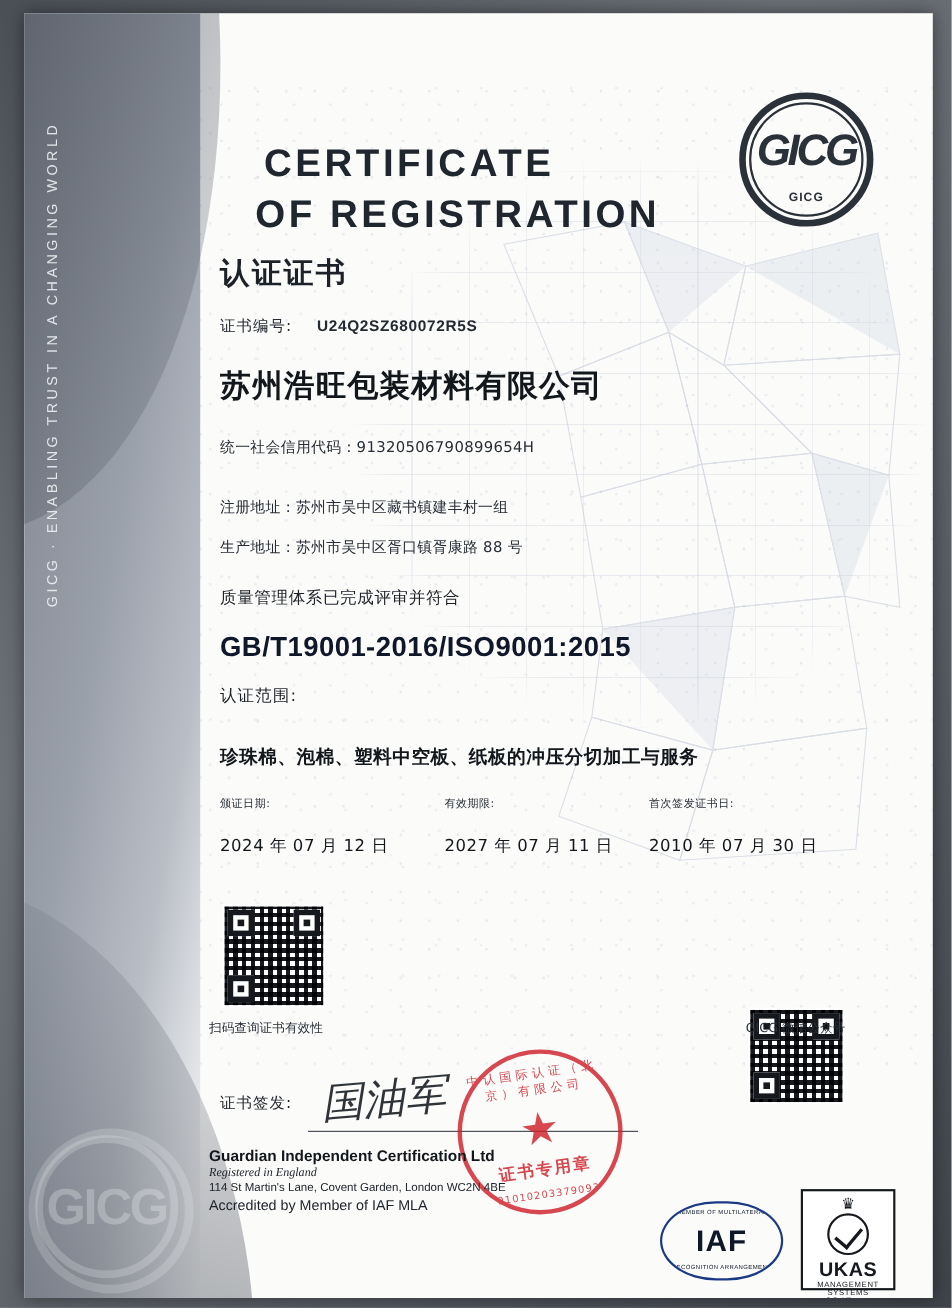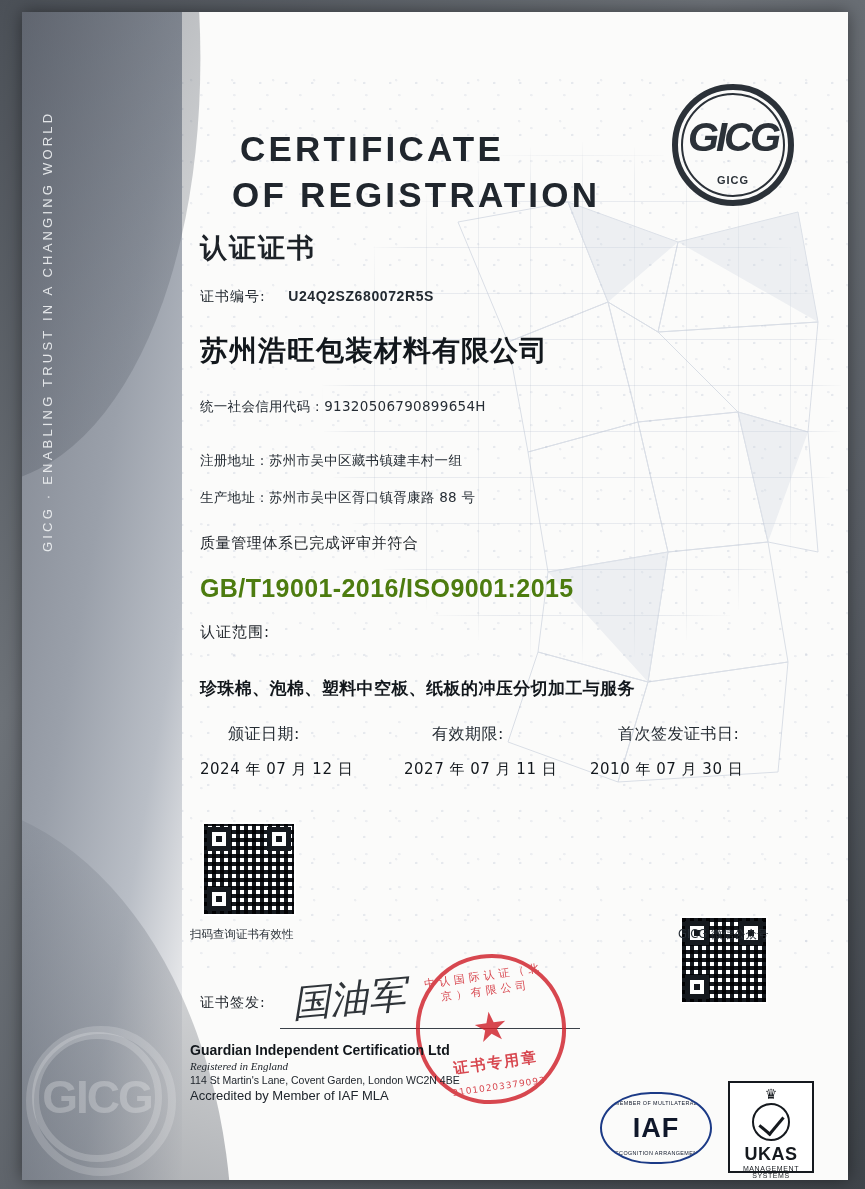--- a/index.html
+++ b/index.html
@@ -269,21 +269,21 @@
     font-family: "DejaVu Sans", sans-serif;
     letter-spacing: .6px;
   }
 
   .standard {
     position: absolute;
     left: 20px;
     top: 562px;
     font-size: 25px;
     font-weight: bold;
-    color: #4d7c0f;
+    color: #0f172a;
     letter-spacing: .4px;
     font-family: "Liberation Sans", sans-serif;
   }
 
   .scope-label {
     position: absolute;
     left: 20px;
     top: 611px;
     font-size: 15px;
     color: #1d2228;
@@ -307,21 +307,21 @@
     position: absolute;
     left: 20px;
     top: 712px;
     width: 590px;
   }
   .dates .drow { position: relative; height: 24px; }
   .dates .dlabel, .dates .dvalue {
     position: absolute;
     font-family: "DejaVu Sans", sans-serif;
   }
-  .dates .dlabel { font-size: 16px; color: #262d34; letter-spacing: .5px; margin-left: 28px; }
+  .dates .dlabel { font-size: 10px; color: #262d34; letter-spacing: .5px; }
   .dates .dvalue { font-size: 15px; color: #12171c; top: 36px; letter-spacing: .5px; }
   .c1 { left: 0; }
   .c2 { left: 204px; }
   .c3 { left: 390px; }
 
   
   .qr-left {
     position: absolute;
     left: 22px;
     top: 810px;

